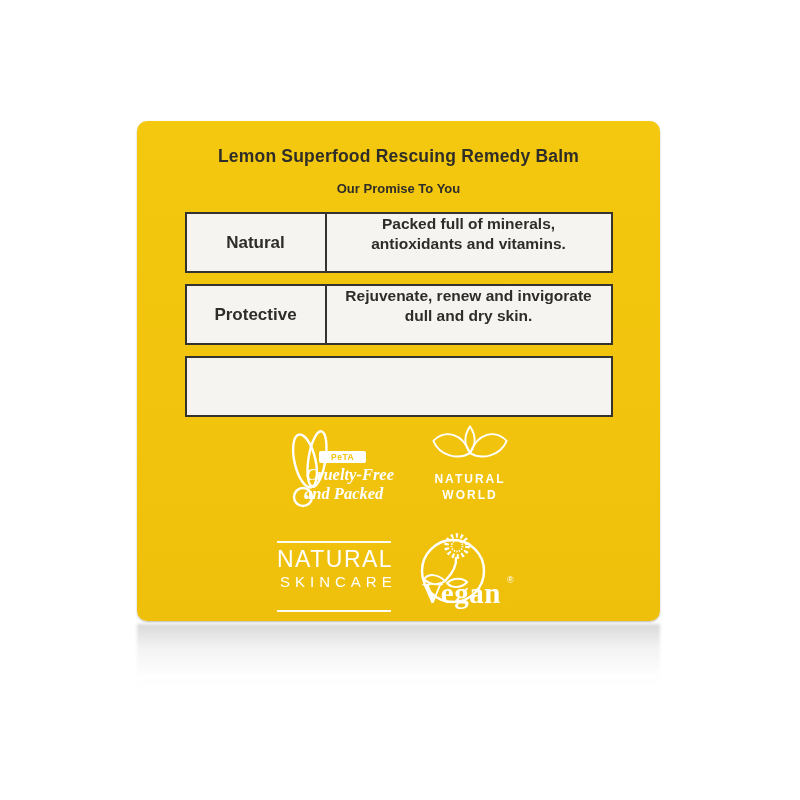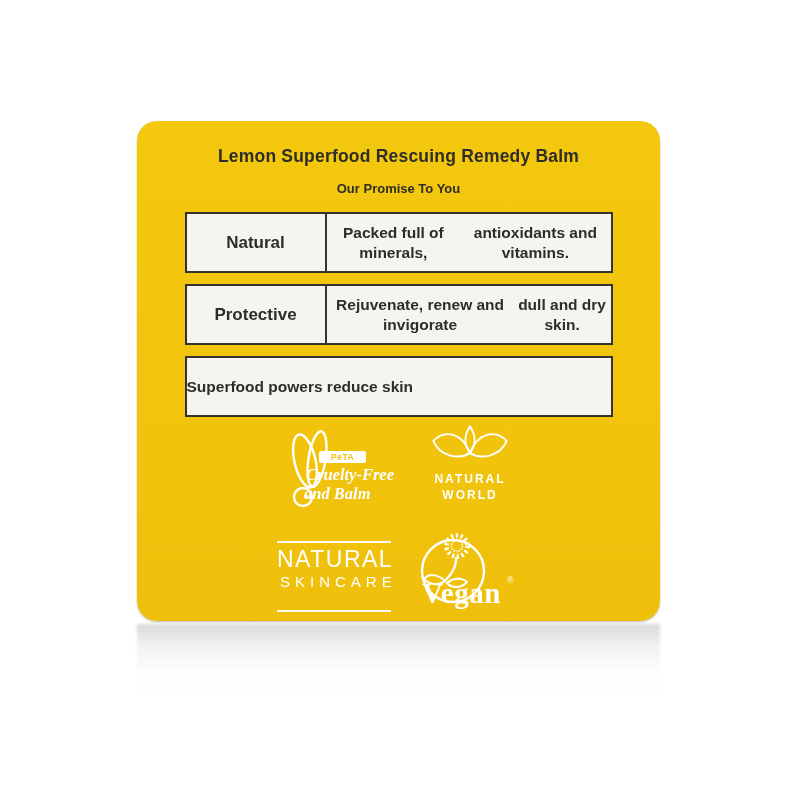--- a/index.html
+++ b/index.html
@@ -4,21 +4,21 @@
 <style>
   * { margin: 0; padding: 0; box-sizing: border-box; }
   html, body { width: 800px; height: 800px; background: #ffffff; overflow: hidden;
                font-family: "Liberation Sans", sans-serif; }
   .stage { position: relative; width: 800px; height: 800px; background: #ffffff; }
 
   
   .card {
     position: absolute; left: 137px; top: 121px; width: 523px; height: 500px;
     background: linear-gradient(180deg, #F4C80F 0%, #F2C40D 55%, #EFC00B 100%);
-    border-radius: 20px;
+    border-radius: 10px;
     box-shadow: 0 1px 2px rgba(0,0,0,0.28);
   }
   .card-title {
     margin-top: 25px; text-align: center;
     font-size: 17.5px; font-weight: 700; letter-spacing: 0.2px; color: #2E2D28;
   }
   .card-subtitle {
     margin-top: 14px; text-align: center;
     font-size: 13px; font-weight: 700; color: #2E2D28;
   }
@@ -28,21 +28,21 @@
   .row {
     display: flex; align-items: stretch; height: 61px; margin-bottom: 11px;
     background: #F5F4F1; border: 2px solid #34332E;
   }
   .row-label {
     width: 140px; flex: 0 0 140px; border-right: 2px solid #34332E;
     display: flex; align-items: center; justify-content: center;
     font-size: 17px; font-weight: 700; color: #2E2D28;
   }
   .row-desc {
-    flex: 1; display: flex; flex-direction: row; align-items: center; justify-content: flex-start;
+    flex: 1; display: flex; flex-direction: column; align-items: center; justify-content: flex-start;
     font-size: 15.5px; font-weight: 700; color: #2E2D28; line-height: 20px; text-align: center;
   }
 
   
   .badge { position: absolute; color: #FFFFFF; }
   .badge svg { display: block; }
 
   
   .badge-peta { left: 146px; top: 306px; width: 136px; height: 88px; }
   .bunny-svg { position: absolute; left: 0; top: 0; }
@@ -114,36 +114,35 @@
       <div class="row">
         <div class="row-label">Protective</div>
         <div class="row-desc">
           <span>Rejuvenate, renew and invigorate</span>
           <span>dull and dry skin.</span>
         </div>
       </div>
 
       <div class="row">
         <div class="row-desc">
-          <span>Superfood powers reduce skin</span>
         </div>
       </div>
 
     </div>
 
     <div class="badge badge-peta">
       <svg class="bunny-svg" width="48" height="86" viewBox="0 0 48 86" fill="none" stroke="#FFFFFF" stroke-width="2.4">
         <ellipse cx="22" cy="34" rx="10.5" ry="27" transform="rotate(-13 22 34)"></ellipse>
         <ellipse cx="34" cy="32" rx="8.5" ry="28" transform="rotate(9 34 32)"></ellipse>
         <circle cx="20" cy="70" r="9"></circle>
         <circle cx="23.5" cy="69.5" r="1.6" fill="#FFFFFF" stroke="none"></circle>
       </svg>
       <span class="peta-box">PeTA</span>
       <div class="peta-line1">Cruelty-Free</div>
-      <div class="peta-line2">and Balm</div>
+      <div class="peta-line2">and Packed</div>
     </div>
 
     <div class="badge badge-nw">
       <svg width="84" height="46" viewBox="0 0 110 60" fill="none" stroke="#FFFFFF" stroke-width="2.4" stroke-linejoin="round">
         <path d="M55 3 C47 15 47 27 55 38 C63 27 63 15 55 3 Z"></path>
         <path d="M55 38 C45 12 22 6 7 22 C15 42 40 47 55 38 Z"></path>
         <path d="M55 38 C65 12 88 6 103 22 C95 42 70 47 55 38 Z"></path>
       </svg>
       <div class="nw-line">NATURAL</div>
       <div class="nw-line">WORLD</div>

